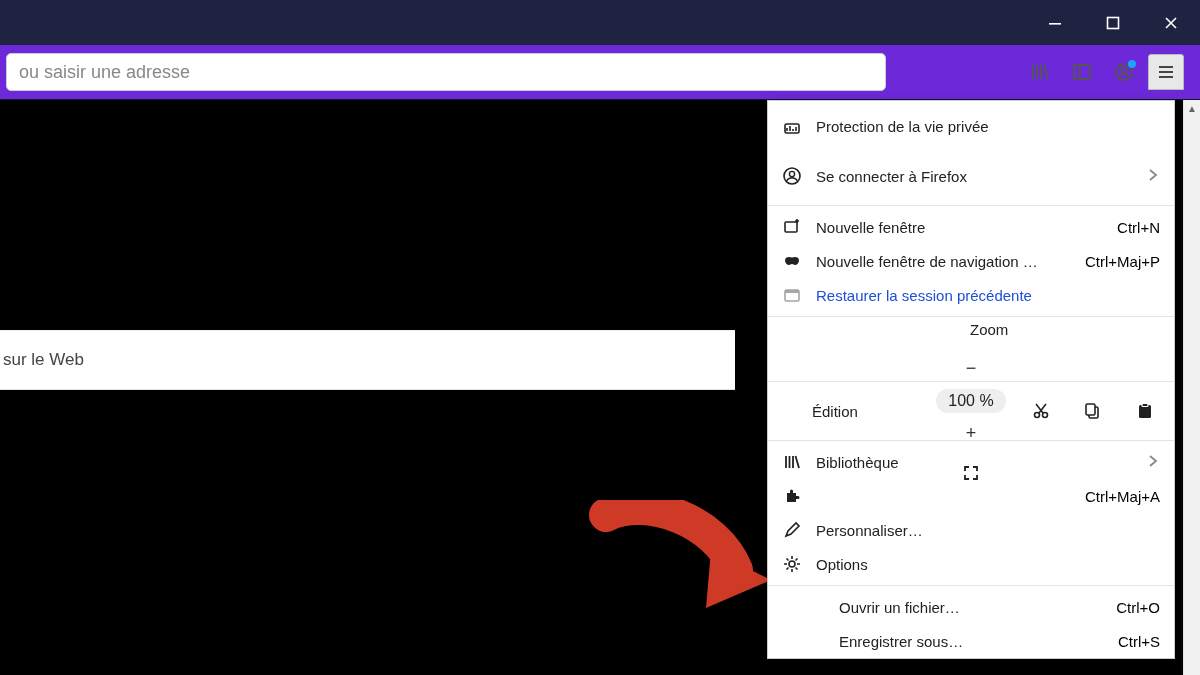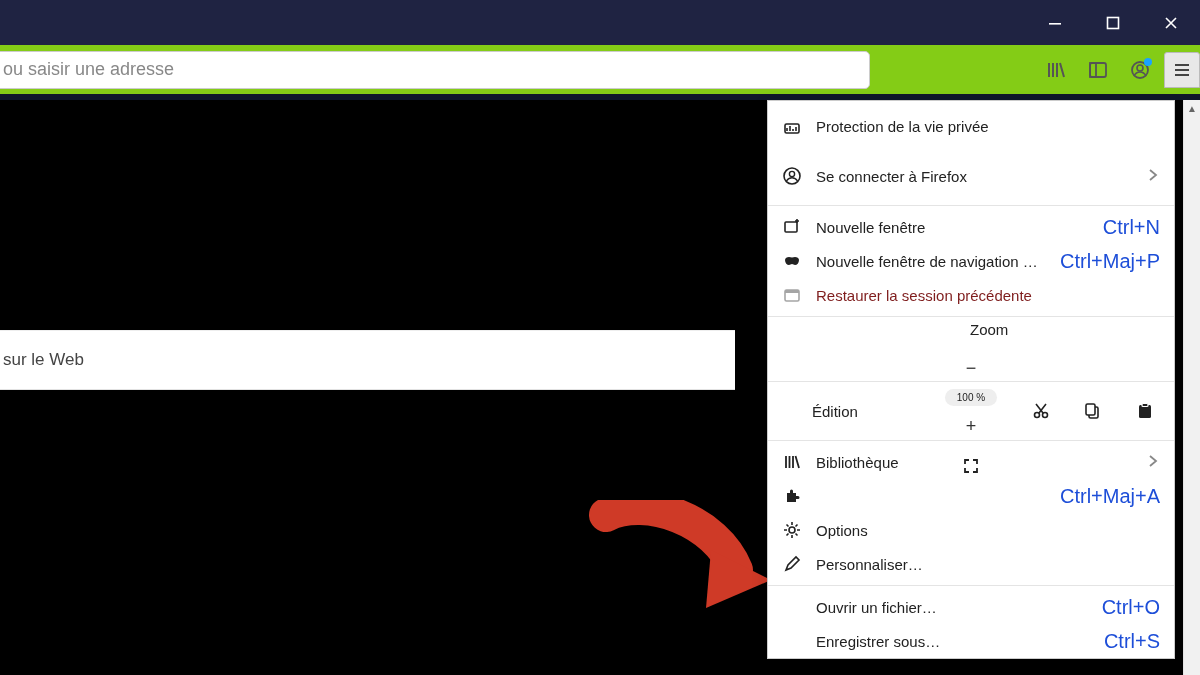--- a/index.html
+++ b/index.html
@@ -23,25 +23,25 @@
       width: 58px;
       height: 45px;
       display: flex;
       align-items: center;
       justify-content: center;
       color: #fff;
     }
     .win-btn svg { width: 14px; height: 14px; }
     .toolbar {
       height: 55px;
-      background: #84cc16;
-      border-bottom: 6px solid #0f172a;
-      display: flex;
-      align-items: center;
-      padding: 0 0;
+      background: #6d28d9;
+      border-bottom: 1px solid #0f172a;
+      display: flex;
+      align-items: center;
+      padding: 0 16px;
       gap: 6px;
     }
     .urlbar {
       flex: 0 0 880px;
       height: 38px;
       background: #fff;
       border: 1px solid #ccc;
       border-radius: 5px;
       display: flex;
       align-items: center;
@@ -108,24 +108,24 @@
     }
     .menu-row {
       height: 34px;
       display: flex;
       align-items: center;
       padding: 0 14px;
       gap: 14px;
       white-space: nowrap;
     }
     .menu-row.tall { height: 50px; }
-    .menu-row.disabled { color: #7f1d1d; }
+    .menu-row.disabled { color: #1d4ed8; }
     .menu-row.hover { background: #ededed; }
     .menu-row .label { flex: 1; overflow: hidden; text-overflow: ellipsis; }
-    .menu-row .short { color: #1d4ed8; font-size: 20px; margin-left: auto; }
+    .menu-row .short { color: #000000; font-size: 15px; margin-left: auto; }
     .menu-row .chev { color: #888; }
     .menu-row .chev svg { width: 14px; height: 14px; }
     .menu-sep { height: 0; border-top: 1px solid #e4e4e4; margin: 4px 0; }
     .menu-icon { width: 20px; height: 20px; display: flex; align-items: center; justify-content: center; }
     .menu-icon svg { width: 18px; height: 18px; }
     .zoom-row {
       height: 56px;
       display: flex;
       align-items: center;
       padding: 0 14px;
@@ -139,39 +139,39 @@
       display: flex;
       align-items: center;
       justify-content: center;
       font-size: 18px;
       color: #333;
     }
     .zoom-pct {
       background: #eee;
       border-radius: 14px;
       padding: 3px 12px;
-      font-size: 10px;
+      font-size: 16px;
     }
     .zoom-divider {
       width: 1px;
       height: 24px;
       background: #ddd;
       margin: 0 6px;
     }
     .edit-row {
       height: 50px;
       display: flex;
       align-items: center;
       padding: 0 14px;
     }
     .edit-label { padding-left: 30px; flex: 1; }
     .edit-icons { display: flex; gap: 30px; padding-right: 4px; }
     .edit-icons .ico { width: 22px; height: 22px; display: flex; align-items: center; justify-content: center; color: #222; }
     .edit-icons svg { width: 18px; height: 18px; }
-    .indented { padding-left: 48px; }
+    .indented { padding-left: 71px; }
     .arrow-callout {
       position: absolute;
       top: 400px;
       left: 586px;
       width: 190px;
       height: 120px;
       pointer-events: none;
     }
     .scrollbar {
       position: absolute;
@@ -383,34 +383,34 @@
       <svg viewBox="0 0 18 18">
           <path d="M4 6h3V4a1.5 1.5 0 013 0v2h3v3h2a1.5 1.5 0 010 3h-2v3H4V6z" fill="#222"></path>
         </svg>
     </span>
     <span class="short">Ctrl+Maj+A</span>
   </div>
 
   <div class="menu-row">
     <span class="menu-icon">
       <svg viewBox="0 0 18 18">
+          <path d="M3 15l2-5 8-8 3 3-8 8-5 2z" fill="none" stroke="#222" stroke-width="1.6"></path>
+        </svg>
+    </span>
+    <span class="label">Personnaliser…</span>
+  </div>
+
+  <div class="menu-row">
+    <span class="menu-icon">
+      <svg viewBox="0 0 18 18">
           <circle cx="9" cy="9" r="3" fill="none" stroke="#222" stroke-width="1.6"></circle>
           <path d="M9 1v3M9 14v3M1 9h3M14 9h3M3.5 3.5l2 2M12.5 12.5l2 2M14.5 3.5l-2 2M5.5 12.5l-2 2" stroke="#222" stroke-width="1.6"></path>
         </svg>
     </span>
     <span class="label">Options</span>
-  </div>
-
-  <div class="menu-row">
-    <span class="menu-icon">
-      <svg viewBox="0 0 18 18">
-          <path d="M3 15l2-5 8-8 3 3-8 8-5 2z" fill="none" stroke="#222" stroke-width="1.6"></path>
-        </svg>
-    </span>
-    <span class="label">Personnaliser…</span>
   </div>
 
   <div class="menu-sep"></div>
 
   <div class="menu-row indented">
     <span class="label">Ouvrir un fichier…</span>
     <span class="short">Ctrl+O</span>
   </div>
 
   <div class="menu-row indented">

